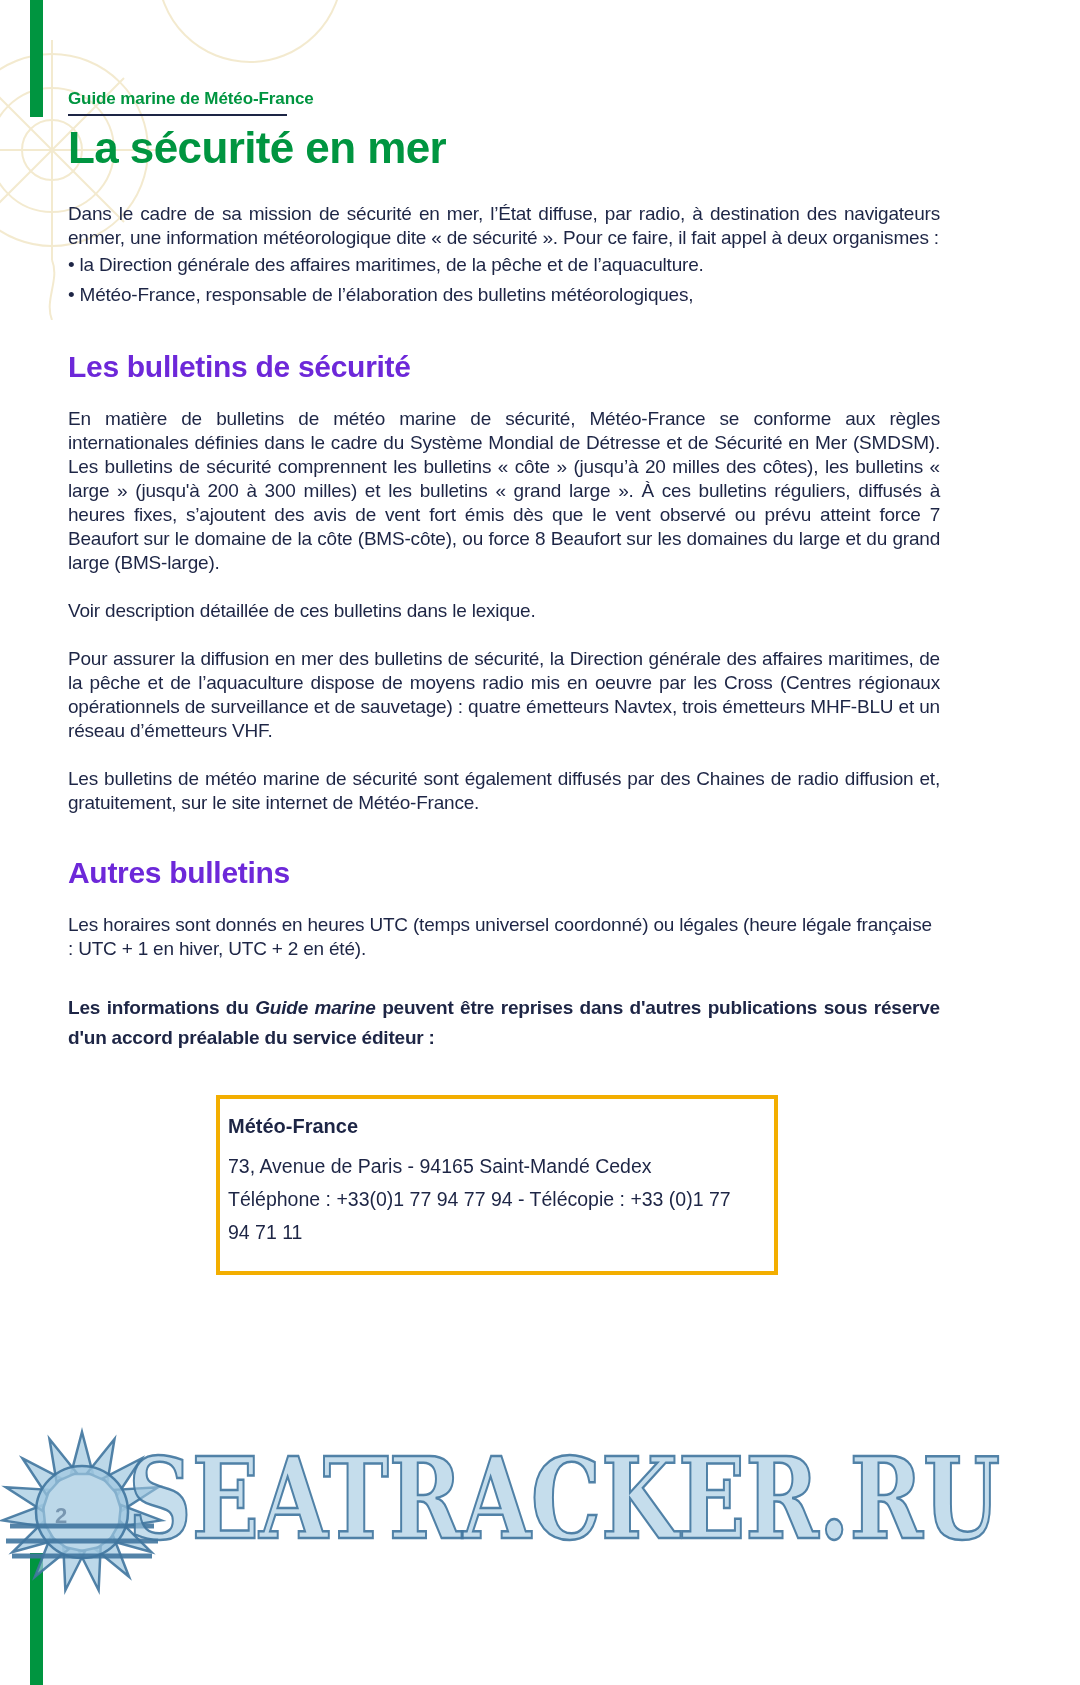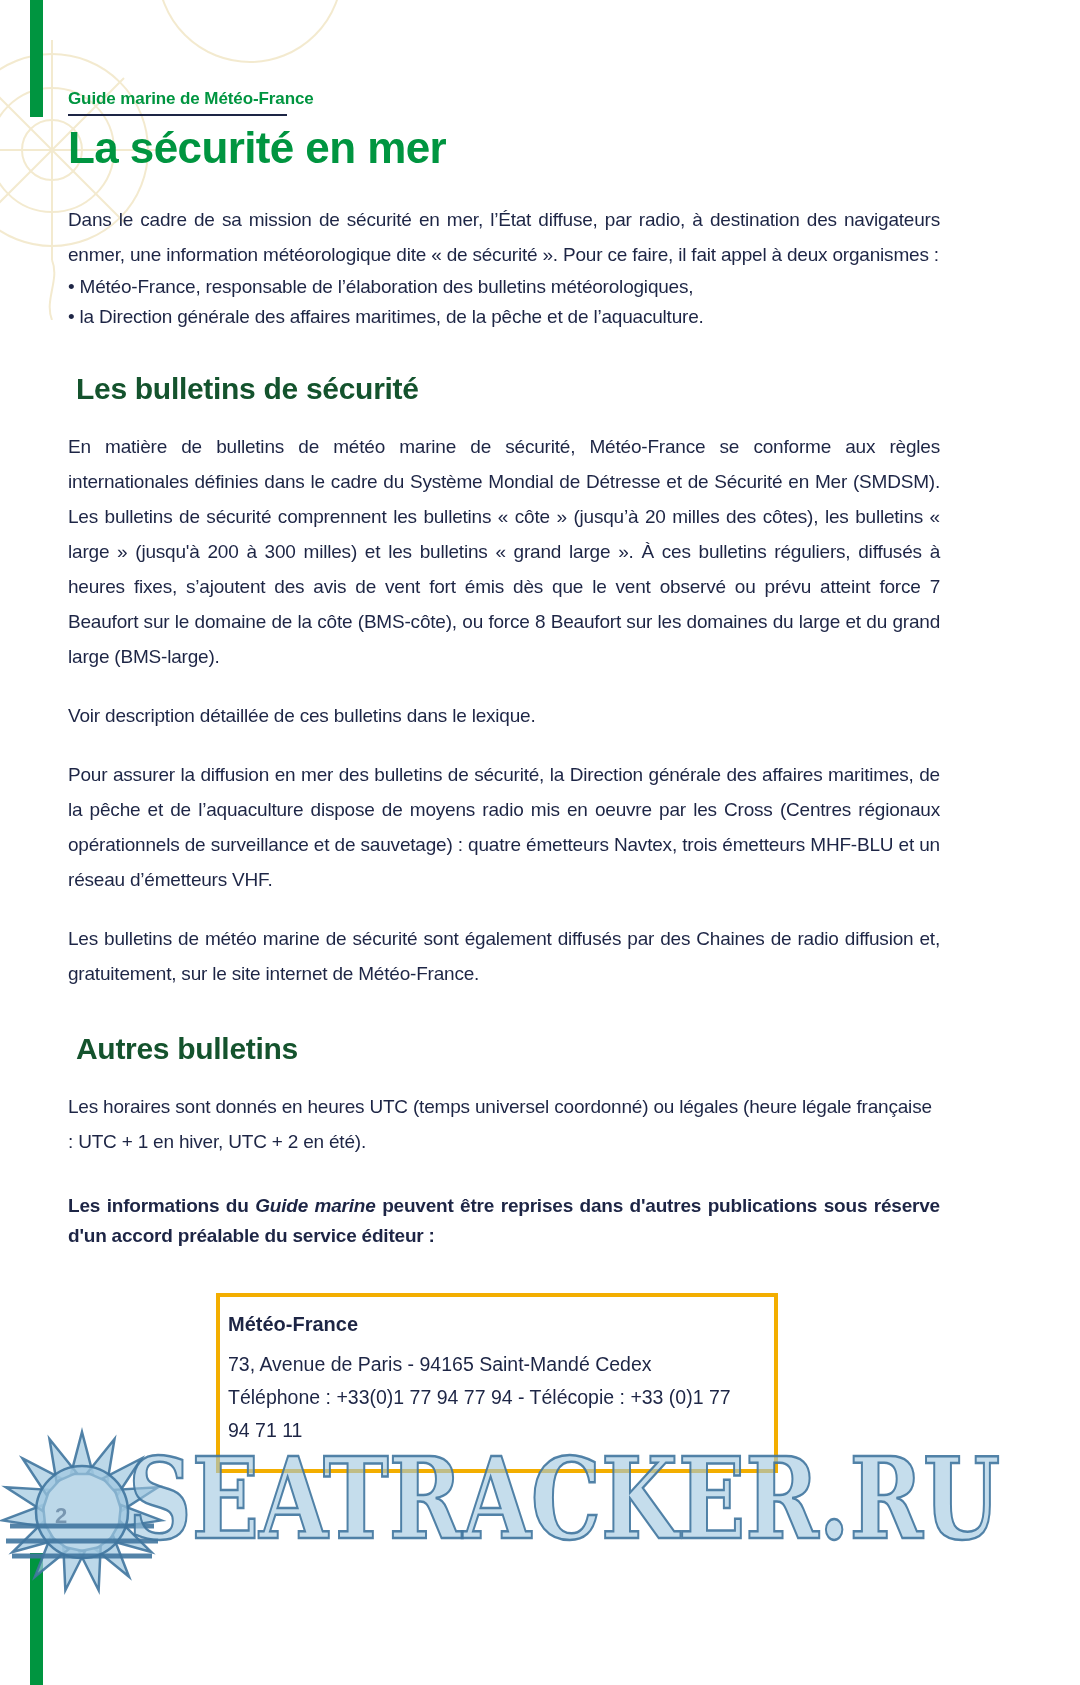--- a/index.html
+++ b/index.html
@@ -18,22 +18,22 @@
   .bar{position:absolute;left:30px;width:13px;background:#009540;}
   .bar-top{top:0;height:117px;}
   .bar-bottom{top:1553px;height:132px;}
   
   .hdr{position:absolute;left:68px;top:42px;margin-top:47px;}
   .booklet{font-size:17px;font-weight:bold;color:#009540;letter-spacing:-0.1px;}
   .hdr-rule{width:219px;height:2px;background:#1d2545;margin-top:5px;}
   
   .content{position:absolute;left:68px;top:118px;width:872px;}
   h1{margin:6px 0 30px 0;font-size:44px;line-height:48px;color:#009540;letter-spacing:-0.6px;}
-  h2{margin:40px 0 22px 8px;font-size:30px;line-height:36px;color:#14532d;letter-spacing:-0.3px;}
-  .body{font-size:19px;line-height:35px;letter-spacing:-0.2px;margin:0 0 24px 0;}
+  h2{margin:40px 0 22px 0;font-size:30px;line-height:36px;color:#6d28d9;letter-spacing:-0.3px;}
+  .body{font-size:19px;line-height:24px;letter-spacing:-0.2px;margin:0 0 24px 0;}
   .j{text-align:justify;}
   .lead{margin-bottom:0;}
   ul.bullets{list-style:none;margin:0 0 24px 0;padding:0;font-size:19px;line-height:29.5px;letter-spacing:-0.2px;}
   ul.bullets li::before{content:"\2022\00a0";}
   .note{font-weight:bold;font-size:19px;line-height:30px;margin-top:32px;}
   .note em{font-style:italic;}
   
   .contact-box{
     box-sizing:border-box;
     margin:42px 0 0 148px;
@@ -72,22 +72,22 @@
     <div class="booklet">Guide marine de Météo-France</div>
     <div class="hdr-rule"></div>
   </div>
 
   <main class="content">
 
     <h1>La sécurité en mer</h1>
 
     <p class="body j lead">Dans le cadre de sa mission de sécurité en mer, l’État diffuse, par radio, à destination des navigateurs enmer, une information météorologique dite « de sécurité ». Pour ce faire, il fait appel à deux organismes :</p>
     <ul class="bullets">
+      <li>la Direction générale des affaires maritimes, de la pêche et de l’aquaculture.</li>
       <li>Météo-France, responsable de l’élaboration des bulletins météorologiques,</li>
-      <li>la Direction générale des affaires maritimes, de la pêche et de l’aquaculture.</li>
     </ul>
 
     <h2>Les bulletins de sécurité</h2>
     <p class="body j">En matière de bulletins de météo marine de sécurité, Météo-France se conforme aux règles internationales définies dans le cadre du Système Mondial de Détresse et de Sécurité en Mer (SMDSM). Les bulletins de sécurité comprennent les bulletins « côte » (jusqu’à 20 milles des côtes), les bulletins « large » (jusqu'à 200 à 300 milles) et les bulletins « grand large ». À ces bulletins réguliers, diffusés à heures fixes, s’ajoutent des avis de vent fort émis dès que le vent observé ou prévu atteint force 7 Beaufort sur le domaine de la côte (BMS-côte), ou force 8 Beaufort sur les domaines du large et du grand large (BMS-large).</p>
     <p class="body">Voir description détaillée de ces bulletins dans le lexique.</p>
     <p class="body j">Pour assurer la diffusion en mer des bulletins de sécurité, la Direction générale des affaires maritimes, de la pêche et de l’aquaculture dispose de moyens radio mis en oeuvre par les Cross (Centres régionaux opérationnels de surveillance et de sauvetage) : quatre émetteurs Navtex, trois émetteurs MHF-BLU et un réseau d’émetteurs VHF.</p>
     <p class="body j">Les bulletins de météo marine de sécurité sont également diffusés par des Chaines de radio diffusion et, gratuitement, sur le site internet de Météo-France.</p>
 
     <h2>Autres bulletins</h2>
     <p class="body">Les horaires sont donnés en heures UTC (temps universel coordonné) ou légales (heure légale française : UTC + 1 en hiver, UTC + 2 en été).</p>

